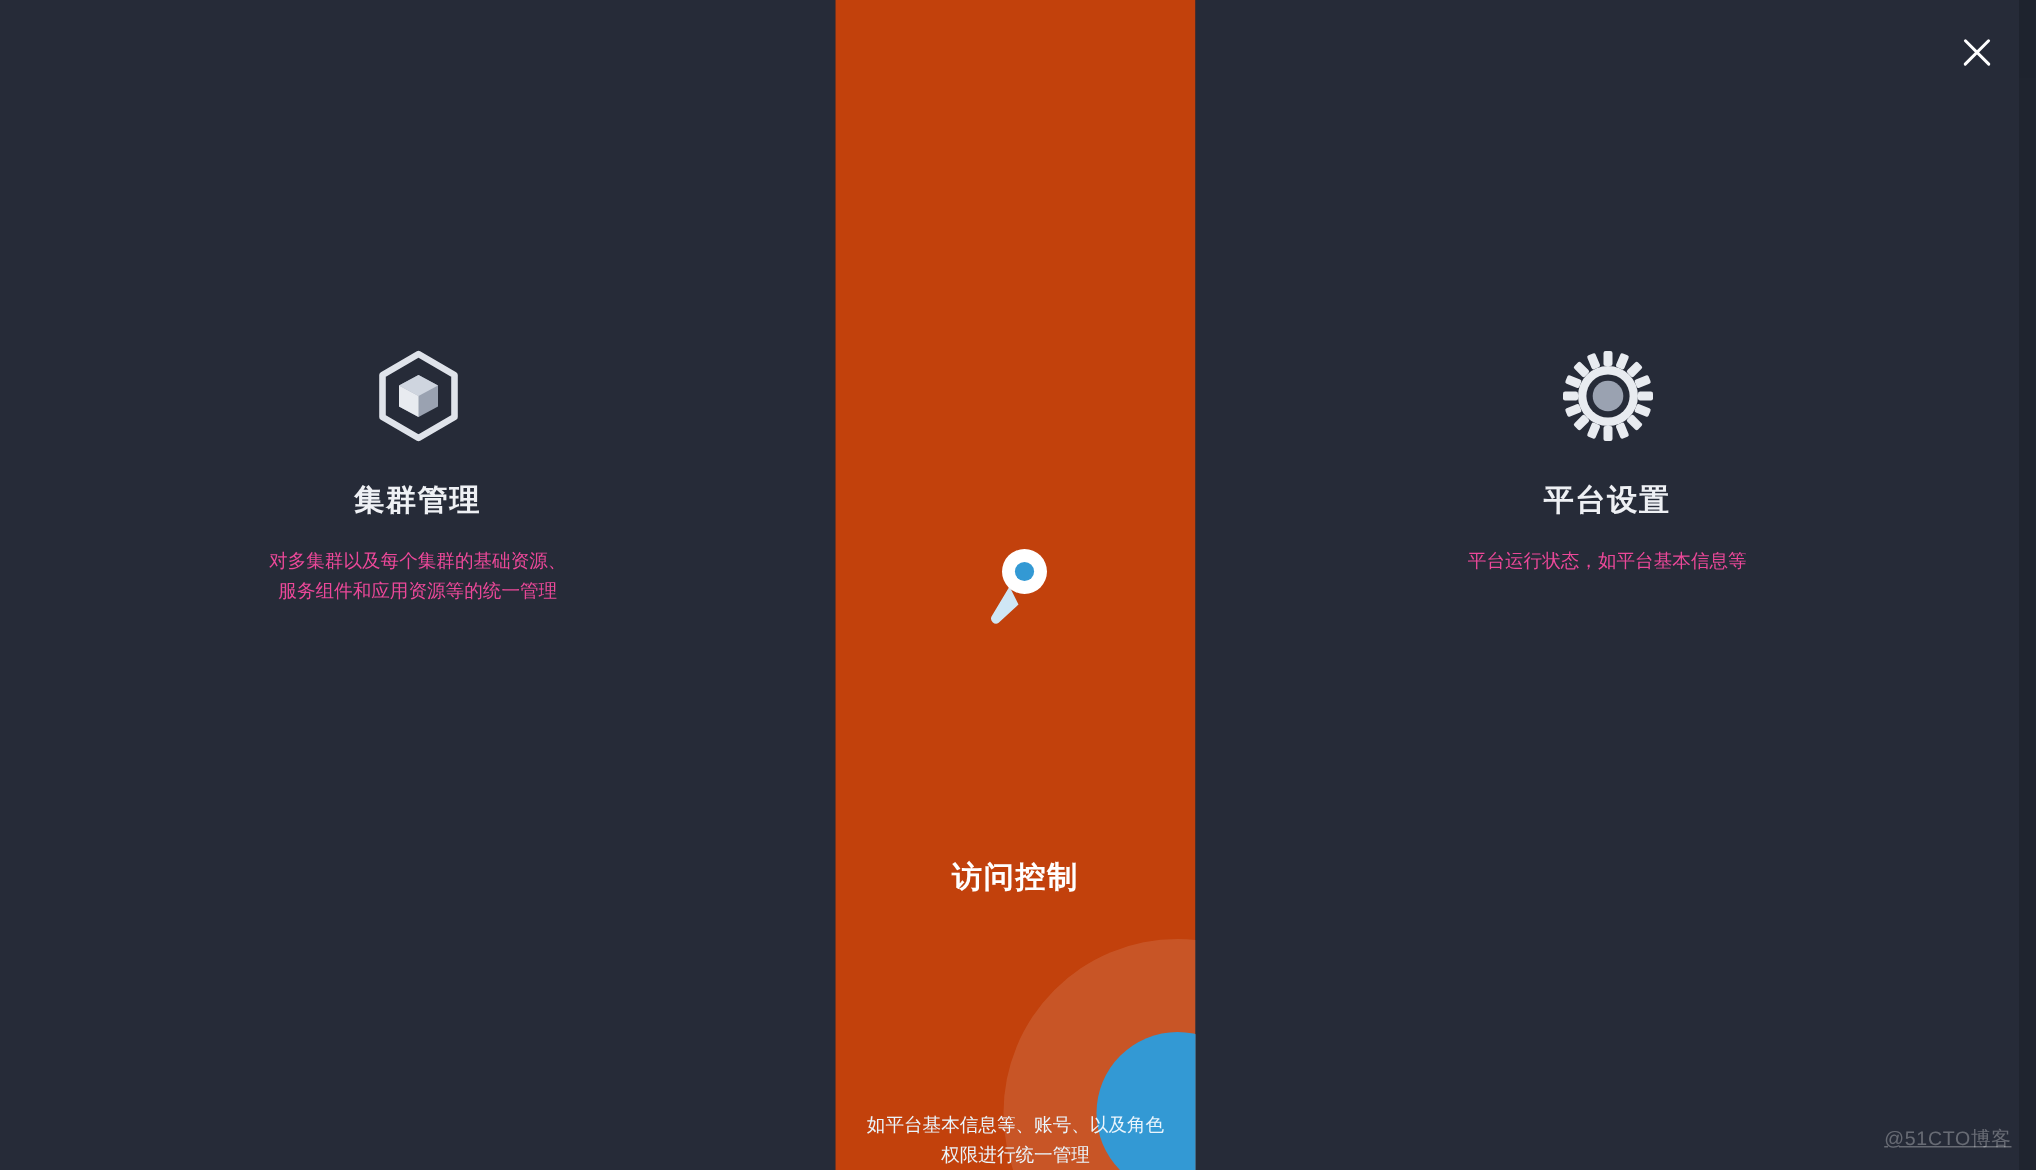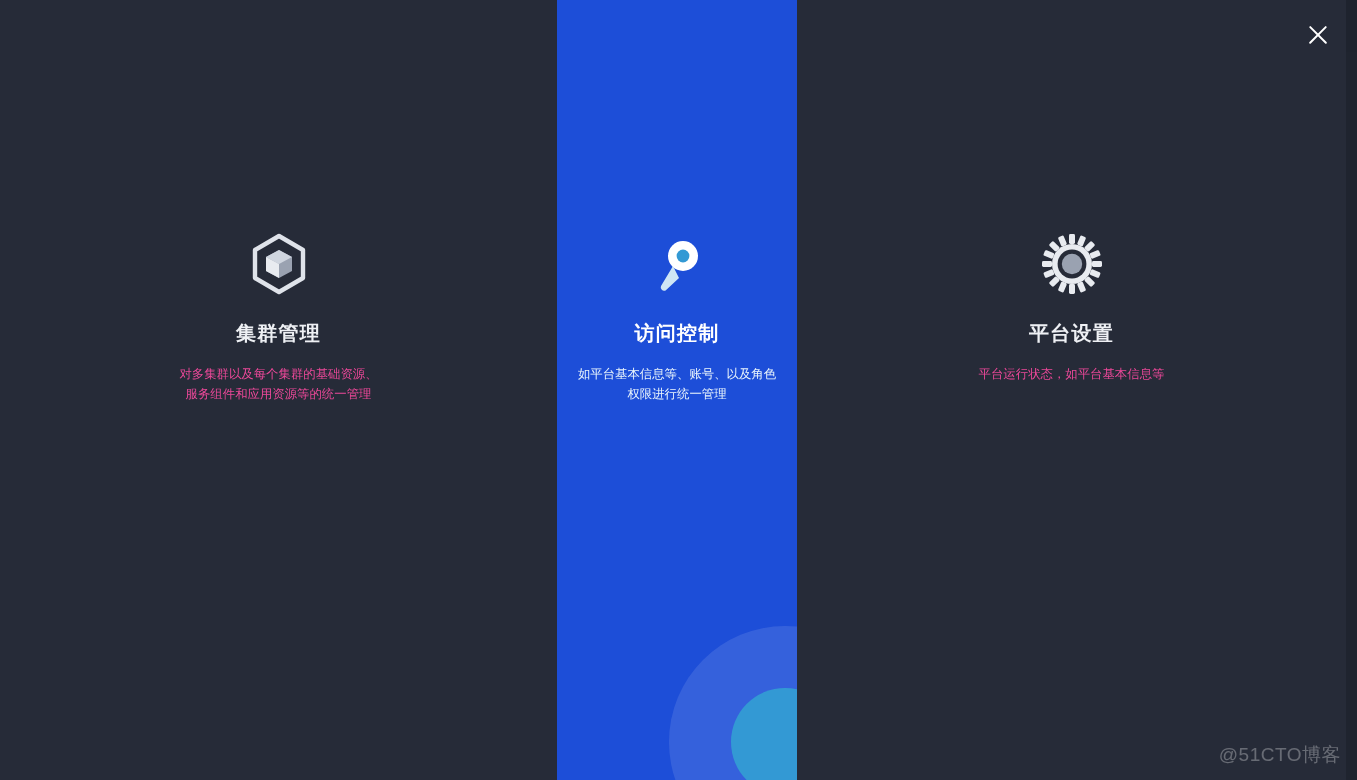--- a/index.html
+++ b/index.html
@@ -169,21 +169,21 @@
     height: 780px;
     position: relative;
     overflow: hidden;
     display: flex;
     flex-direction: column;
     align-items: center;
     justify-content: flex-start;
     cursor: pointer;
   }
   .panel.dark   { background: #262b38; }
-  .panel.active { background: #1d4ed8; }
+  .panel.active { background: #c2410c; justify-content: space-between; }
 
   .p-spacer { height: 232px; flex: none; }
 
   .p-icon {
     width: 64px; height: 64px;
     display: block;
     margin-bottom: 24px;
     position: relative; z-index: 2;
   }
   .p-title {
@@ -244,23 +244,24 @@
     background: #ffffff;
     border-radius: 1px;
   }
   .close-btn::before { transform: translate(-50%,-50%) rotate(45deg); }
   .close-btn::after  { transform: translate(-50%,-50%) rotate(-45deg); }
 
   .watermark {
     position: absolute;
     right: 16px; bottom: 12px;
     color: rgba(255,255,255,0.30);
-    font-size: 19px;
+    font-size: 13px;
     letter-spacing: .5px;
     z-index: 50;
+    text-decoration: underline;
   }
 </style>
 </head>
 <body>
 
 <div id="app">
 
   <div class="bg-page">
 
     <div class="topnav">

